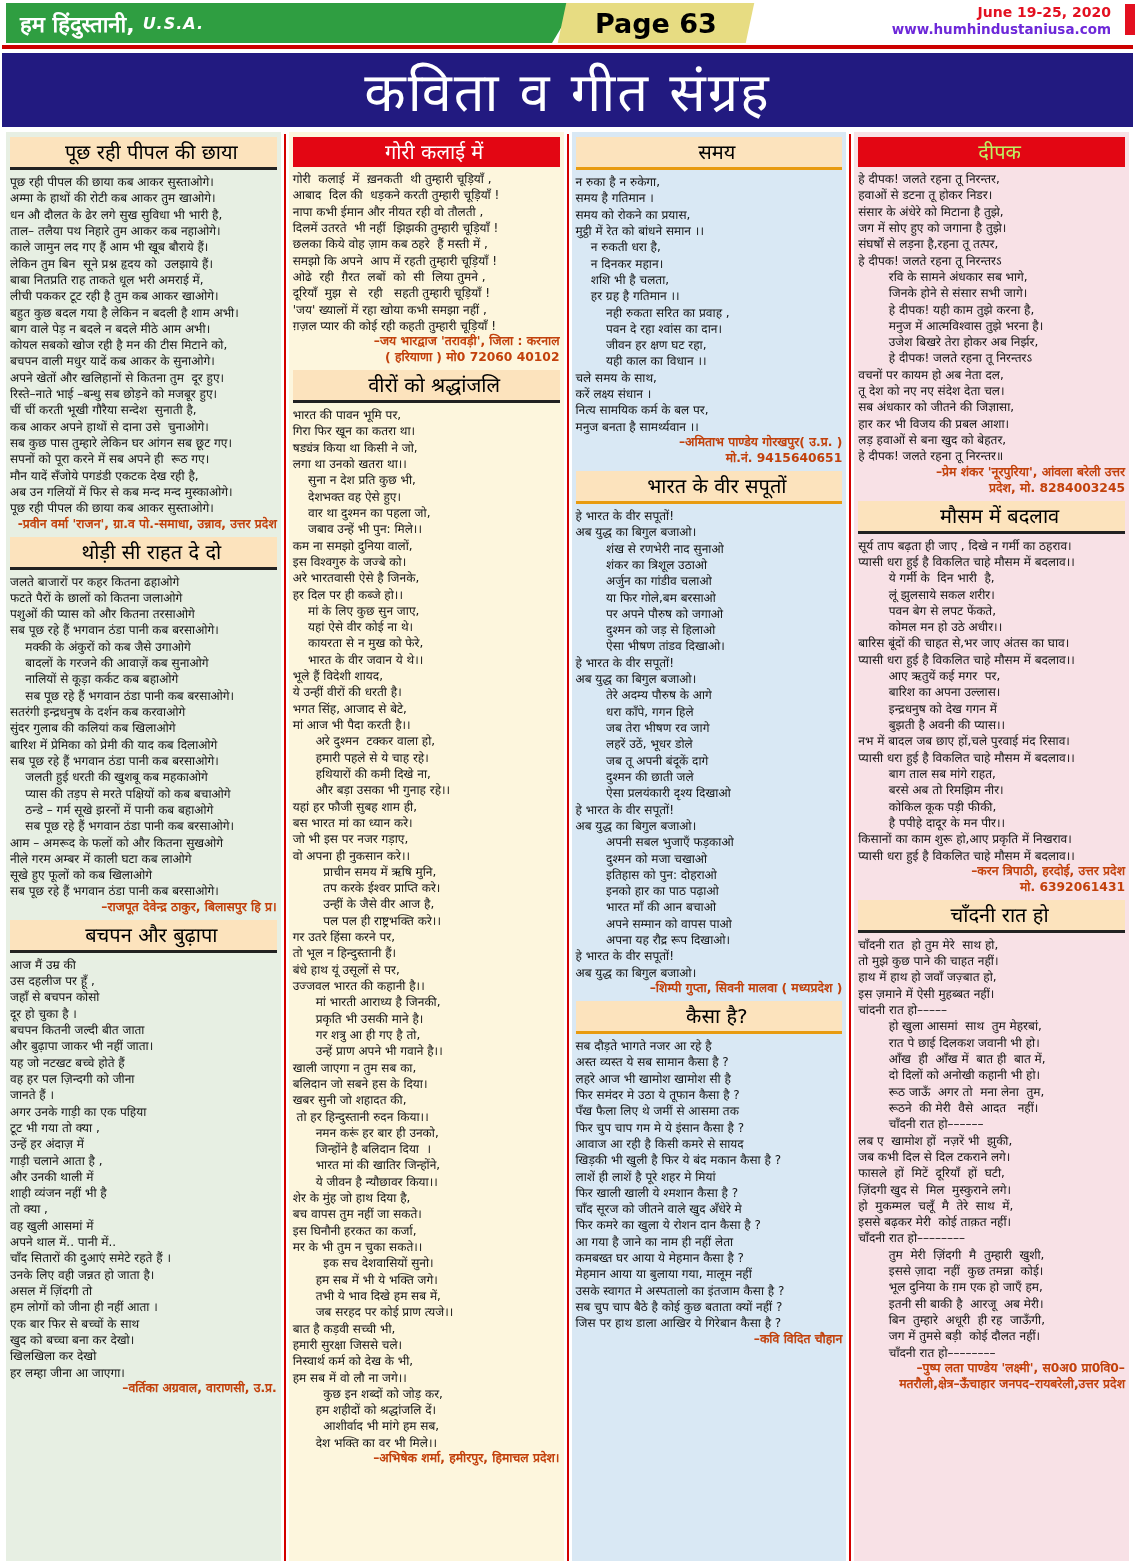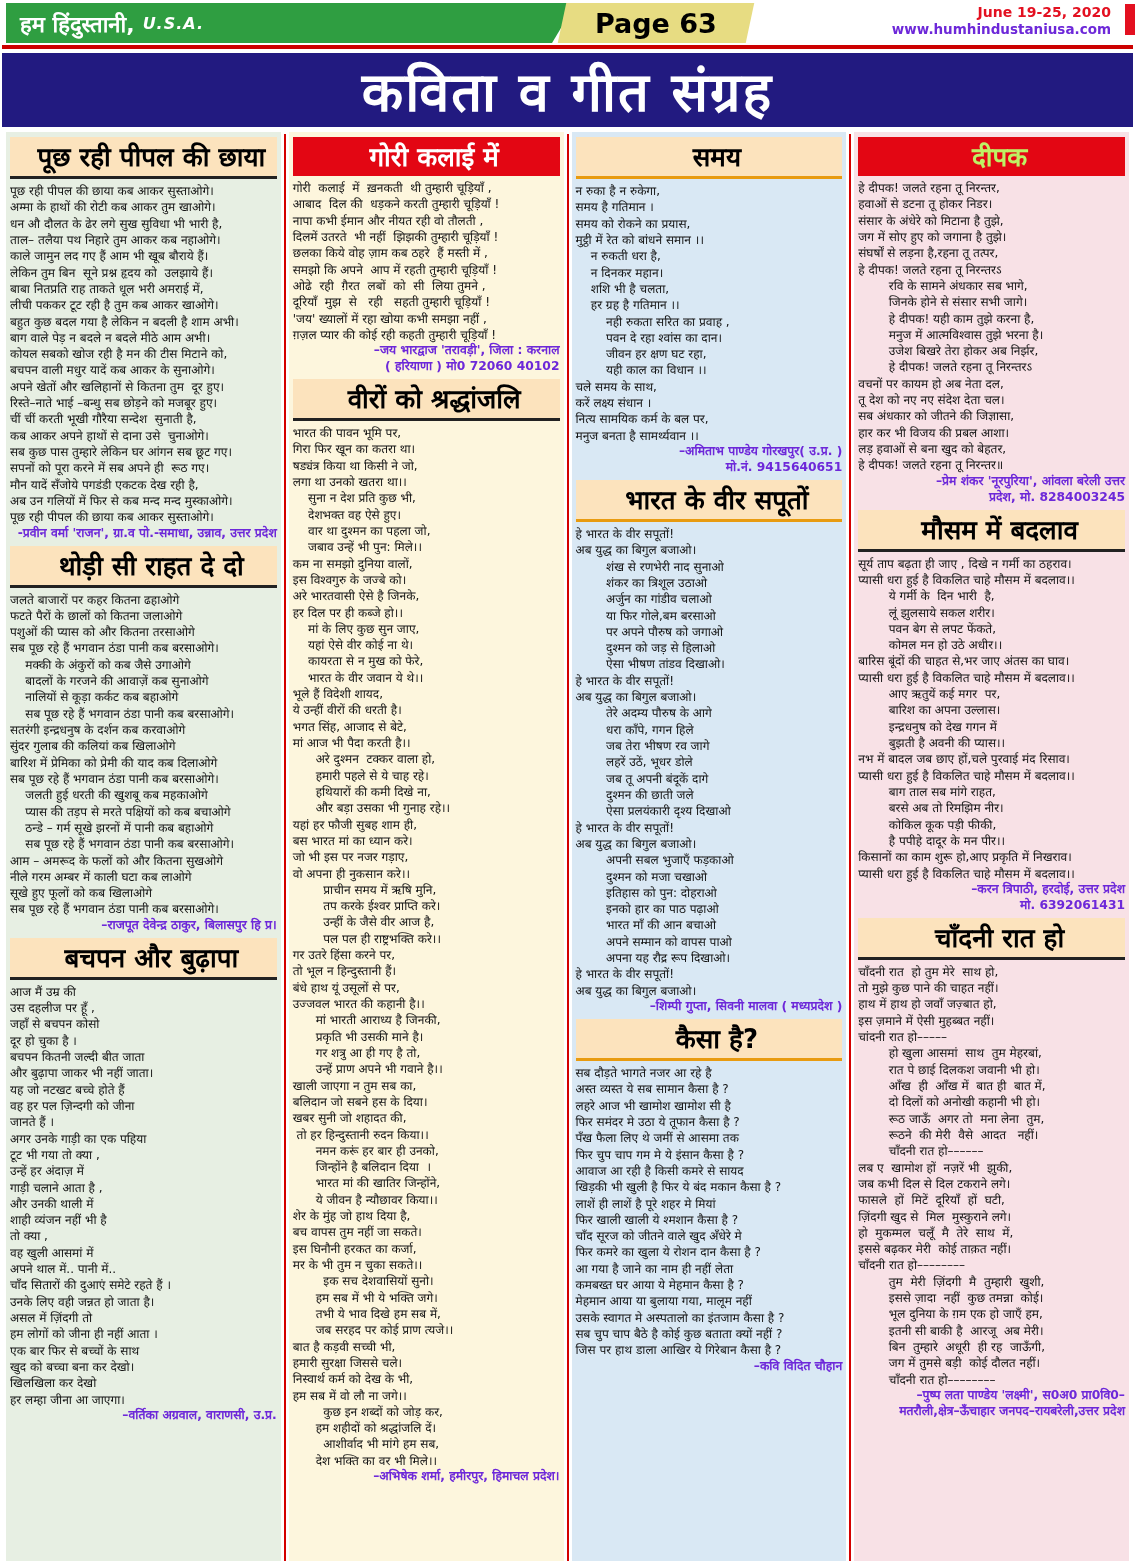--- a/index.html
+++ b/index.html
@@ -15,35 +15,35 @@
            display:flex;align-items:center;justify-content:center;}
   .pagebox span{transform:skewX(12deg);font-weight:bold;font-size:27px;color:#000;}
   .meta{margin-left:auto;text-align:right;line-height:1.2;padding-right:18px;padding-top:1px;}
   .date{color:#e31020;font-weight:bold;font-size:14px;}
   .url{color:#6d28d9;font-weight:bold;font-size:13.5px;}
   .corner{position:absolute;right:0;top:4px;width:10px;height:31px;background:#e31020;}
   .redline{height:4px;background:#cc0000;margin:2px 2px 4px 2px;}
   
   .titleband{background:#221a80;color:#fff;height:74px;margin:0 2px;
              display:flex;align-items:center;justify-content:center;
-             font-weight:bold;font-size:54px;letter-spacing:2px;}
+             font-weight:normal;font-size:54px;letter-spacing:2px;}
   
   .columns{display:flex;align-items:stretch;padding:5px 6px 0 6px;gap:3px;
            height:1432px;}
   .column{flex:1 1 0;min-width:0;padding:2px 4px 6px 4px;overflow:hidden;}
   .divider{flex:0 0 2px;width:2px;background:#d40000;margin-top:2px;}
-  .poem-title{text-align:center;font-weight:bold;font-size:26px;margin:3px 0 4px 0;
+  .poem-title{text-align:center;font-weight:normal;font-size:20px;margin:3px 0 4px 0;
               padding:1px 2px 2px 18px;color:#000;}
   .peach-dark{background:#fce3bd;border-bottom:3px solid #222;}
   .peach-orange{background:#fce3bd;border-bottom:3px solid #e89b10;}
   .red-white{background:#e30613;color:#fff;}
   .red-yellow{background:#e30613;color:#bef264;}
   .poem-body{margin-bottom:4px;}
   .line{font-size:12px;line-height:1.36;color:#141414;white-space:pre-wrap;}
-  .attr{font-size:12.3px;font-weight:bold;text-align:right;line-height:1.3;color:#6d28d9;}
+  .attr{font-size:12.3px;font-weight:bold;text-align:right;line-height:1.3;color:#c2410c;}
 </style>
 </head>
 <body>
 
 <div class="page">
   <div class="masthead">
     <div class="brand">
       <span>हम हिंदुस्तानी,</span>
       <span class="usa">U.S.A.</span>
     </div>

